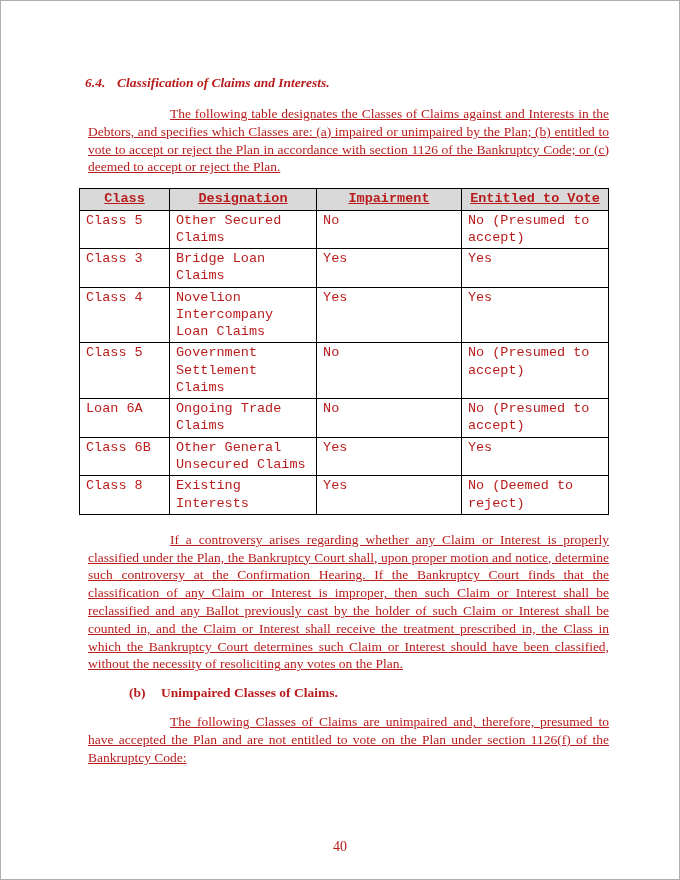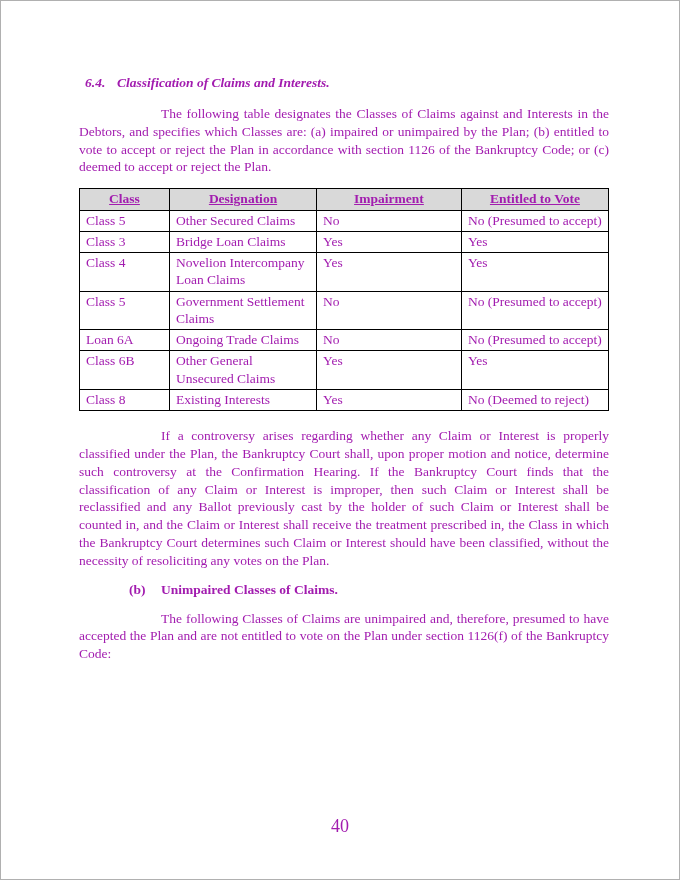--- a/index.html
+++ b/index.html
@@ -9,21 +9,21 @@
   }
   .page {
     position: relative;
     width: 680px;
     height: 880px;
     box-sizing: border-box;
     background: #ffffff;
     border: 1px solid #b0b0b0;
     font-family: "Liberation Serif", "DejaVu Serif", serif;
     font-size: 13.5px;
-    color: #a21caf;
+    color: #b91c1c;
     overflow: hidden;
   }
   .content {
     position: absolute;
     left: 78px;
     top: 74px;
     width: 530px;
   }
   .section-heading {
     font-weight: bold;
@@ -38,30 +38,32 @@
   .sub-heading {
     font-weight: bold;
     padding-left: 50px;
     margin-bottom: 12px;
   }
   .sub-heading .lbl {
     display: inline-block;
     min-width: 32px;
   }
   p.body-para {
-    margin: 0 0 12px 0;
+    margin: 0 0 12px 9px;
     text-align: justify;
     text-indent: 82px;
     line-height: 1.32;
+    text-decoration: underline;
   }
   table.claims-table {
     border-collapse: collapse;
     width: 530px;
     margin: 2px 0 16px 0;
     font-size: 13.5px;
+    font-family: Liberation Mono, monospace;
   }
   table.claims-table th,
   table.claims-table td {
     border: 1px solid #000000;
     padding: 1px 6px 2px 6px;
     vertical-align: top;
     line-height: 1.28;
   }
   table.claims-table th {
     background: #d9d9d9;
@@ -71,25 +73,25 @@
   }
   .col-class    { width: 82px;  }
   .col-desig    { width: 134px; }
   .col-impair   { width: 132px; }
   .col-entitled { width: 134px; }
   .para-block {
     margin-top: 14px;
   }
   .page-number {
     position: absolute;
-    bottom: 42px;
+    bottom: 24px;
     left: 0;
     width: 100%;
     text-align: center;
-    font-size: 18px;
+    font-size: 14px;
   }
 </style>
 </head>
 <body>
 
 <div class="page">
   <div class="content">
 
     <div class="section-heading">
       <span class="num">6.4.</span><span>Classification of Claims and Interests.</span>

